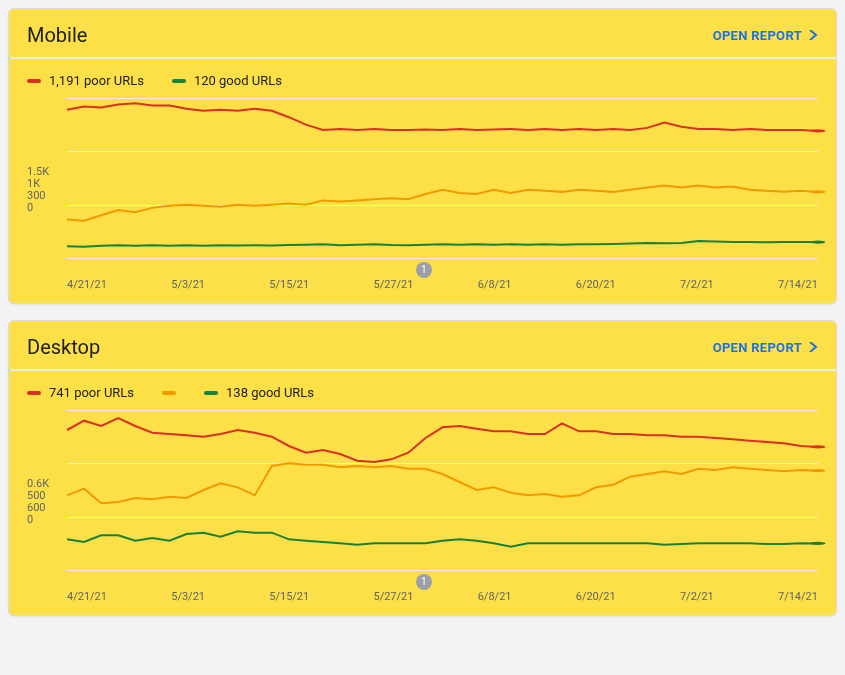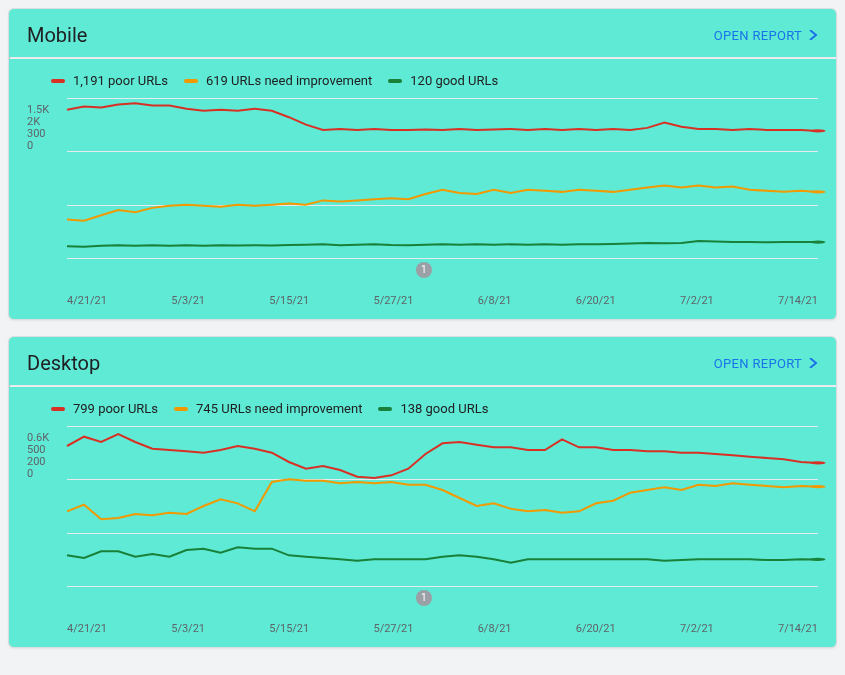--- a/index.html
+++ b/index.html
@@ -5,97 +5,96 @@
   * { box-sizing: border-box; }
   body {
     margin: 0;
     padding: 8px;
     background: #f1f3f4;
     font-family: Roboto, Arial, sans-serif;
     color: #202124;
     font-size: 13px;
   }
   .card {
-    background: #5eead4;
+    background: #fde047;
     border: 1px solid #dadce0;
     border-radius: 6px;
     margin-bottom: 16px;
     box-shadow: 0 1px 2px rgba(60,64,67,0.08);
   }
   .card-header {
     display: flex;
     align-items: center;
     justify-content: space-between;
     padding: 14px 18px 10px 18px;
   }
   .card-title {
     font-size: 20px;
     font-weight: 400;
     color: #202124;
   }
   .open-report {
     color: #1a73e8;
     font-size: 13px;
-    font-weight: 400;
+    font-weight: 700;
     letter-spacing: 0.3px;
     display: flex;
     align-items: center;
     gap: 6px;
     cursor: pointer;
   }
   .open-report svg { width: 10px; height: 10px; }
   .divider {
     border-top: 1px solid #e8eaed;
     margin: 0;
   }
   .legend {
     display: flex;
-    gap: 16px;
+    gap: 28px;
     padding: 14px 18px 6px 18px;
     font-size: 13px;
     color: #202124;
-    margin-left: 24px;
   }
   .legend-item { display: flex; align-items: center; gap: 8px; }
   .legend-swatch {
     width: 14px; height: 4px; border-radius: 2px;
   }
   .chart-wrap {
     position: relative;
     padding: 4px 18px 12px 18px;
   }
   .y-labels {
     position: absolute;
     left: 18px;
     top: 4px;
     bottom: 34px;
     width: 40px;
     display: flex;
     flex-direction: column;
-    justify-content: flex-start;
+    justify-content: center;
     font-size: 11px;
     color: #5f6368;
   }
   .y-labels div { height: 12px; line-height: 12px; transform: translateY(6px); }
   .plot {
     margin-left: 40px;
     height: 160px;
     position: relative;
   }
   .gridline {
     position: absolute; left: 0; right: 0;
     border-top: 1px solid #e8eaed;
   }
   .x-axis {
     margin-left: 40px;
     display: flex;
     justify-content: space-between;
     font-size: 11px;
     color: #5f6368;
-    padding-top: 36px;
+    padding-top: 20px;
   }
   svg.series {
     position: absolute; left: 0; top: 0; width: 100%; height: 100%;
     overflow: visible;
   }
   .marker {
     position: absolute;
     width: 16px; height: 16px; border-radius: 50%;
     background: #9aa0a6; color: #fff;
     font-size: 10px; line-height: 16px; text-align: center;
@@ -115,32 +114,28 @@
         </svg>
     </div>
   </div>
   <hr class="divider">
   <div class="legend">
     <div class="legend-item">
       <span class="legend-swatch" style="background:#d93025"></span>
       <span>1,191 poor URLs</span>
     </div>
     <div class="legend-item">
-      <span class="legend-swatch" style="background:#f29900"></span>
-      <span>619 URLs need improvement</span>
-    </div>
-    <div class="legend-item">
       <span class="legend-swatch" style="background:#188038"></span>
       <span>120 good URLs</span>
     </div>
   </div>
   <div class="chart-wrap">
     <div class="y-labels">
       <div>1.5K</div>
-      <div>2K</div>
+      <div>1K</div>
       <div>300</div>
       <div>0</div>
     </div>
     <div class="plot" id="plot-mobile">
       <div class="gridline" style="top:0%"></div>
       <div class="gridline" style="top:33.33%"></div>
       <div class="gridline" style="top:66.66%"></div>
       <div class="gridline" style="top:100%"></div>
       <svg class="series" id="svg-mobile" preserveAspectRatio="none" viewBox="0 0 1000 1000">
           <path d="M0.0 73.3 L22.7 53.3 L45.5 60.0 L68.2 40.0 L90.9 33.3 L113.6 46.7 L136.4 46.7 L159.1 66.7 L181.8 80.0 L204.5 73.3 L227.3 80.0 L250.0 66.7 L272.7 80.0 L295.5 120.0 L318.2 166.7 L340.9 200.0 L363.6 193.3 L386.4 200.0 L409.1 193.3 L431.8 200.0 L454.5 200.0 L477.3 196.7 L500.0 200.0 L522.7 193.3 L545.5 200.0 L568.2 196.7 L590.9 193.3 L613.6 200.0 L636.4 193.3 L659.1 200.0 L681.8 193.3 L704.5 200.0 L727.3 193.3 L750.0 200.0 L772.7 186.7 L795.5 153.3 L818.2 180.0 L840.9 193.3 L863.6 193.3 L886.4 200.0 L909.1 193.3 L931.8 200.0 L954.5 200.0 L977.3 200.0 L1000.0 206.0 " fill="none" stroke="#d93025" stroke-width="2" vector-effect="non-scaling-stroke"></path>
@@ -172,36 +167,35 @@
       <span>OPEN REPORT</span>
       <svg viewBox="0 0 10 10">
           <path d="M2 0 L8 5 L2 10" fill="none" stroke="#1a73e8" stroke-width="2"></path>
         </svg>
     </div>
   </div>
   <hr class="divider">
   <div class="legend">
     <div class="legend-item">
       <span class="legend-swatch" style="background:#d93025"></span>
-      <span>799 poor URLs</span>
+      <span>741 poor URLs</span>
     </div>
     <div class="legend-item">
       <span class="legend-swatch" style="background:#f29900"></span>
-      <span>745 URLs need improvement</span>
     </div>
     <div class="legend-item">
       <span class="legend-swatch" style="background:#188038"></span>
       <span>138 good URLs</span>
     </div>
   </div>
   <div class="chart-wrap">
     <div class="y-labels">
       <div>0.6K</div>
       <div>500</div>
-      <div>200</div>
+      <div>600</div>
       <div>0</div>
     </div>
     <div class="plot" id="plot-desktop">
       <div class="gridline" style="top:0%"></div>
       <div class="gridline" style="top:33.33%"></div>
       <div class="gridline" style="top:66.66%"></div>
       <div class="gridline" style="top:100%"></div>
       <svg class="series" id="svg-desktop" preserveAspectRatio="none" viewBox="0 0 1000 1000">
           <path d="M0.0 125.0 L22.7 66.7 L45.5 100.0 L68.2 50.0 L90.9 100.0 L113.6 141.7 L136.4 150.0 L159.1 158.3 L181.8 166.7 L204.5 150.0 L227.3 125.0 L250.0 141.7 L272.7 166.7 L295.5 225.0 L318.2 266.7 L340.9 250.0 L363.6 275.0 L386.4 316.7 L409.1 325.0 L431.8 308.3 L454.5 266.7 L477.3 175.0 L500.0 108.3 L522.7 100.0 L545.5 116.7 L568.2 133.3 L590.9 133.3 L613.6 150.0 L636.4 150.0 L659.1 83.3 L681.8 133.3 L704.5 133.3 L727.3 150.0 L750.0 150.0 L772.7 158.3 L795.5 158.3 L818.2 166.7 L840.9 166.7 L863.6 175.0 L886.4 183.3 L909.1 191.7 L931.8 200.0 L954.5 208.3 L977.3 225.0 L1000.0 230.8 " fill="none" stroke="#d93025" stroke-width="2" vector-effect="non-scaling-stroke"></path>
           <circle cx="1000" cy="230.8" r="10" fill="#d93025" stroke="#fff" stroke-width="0"></circle>

